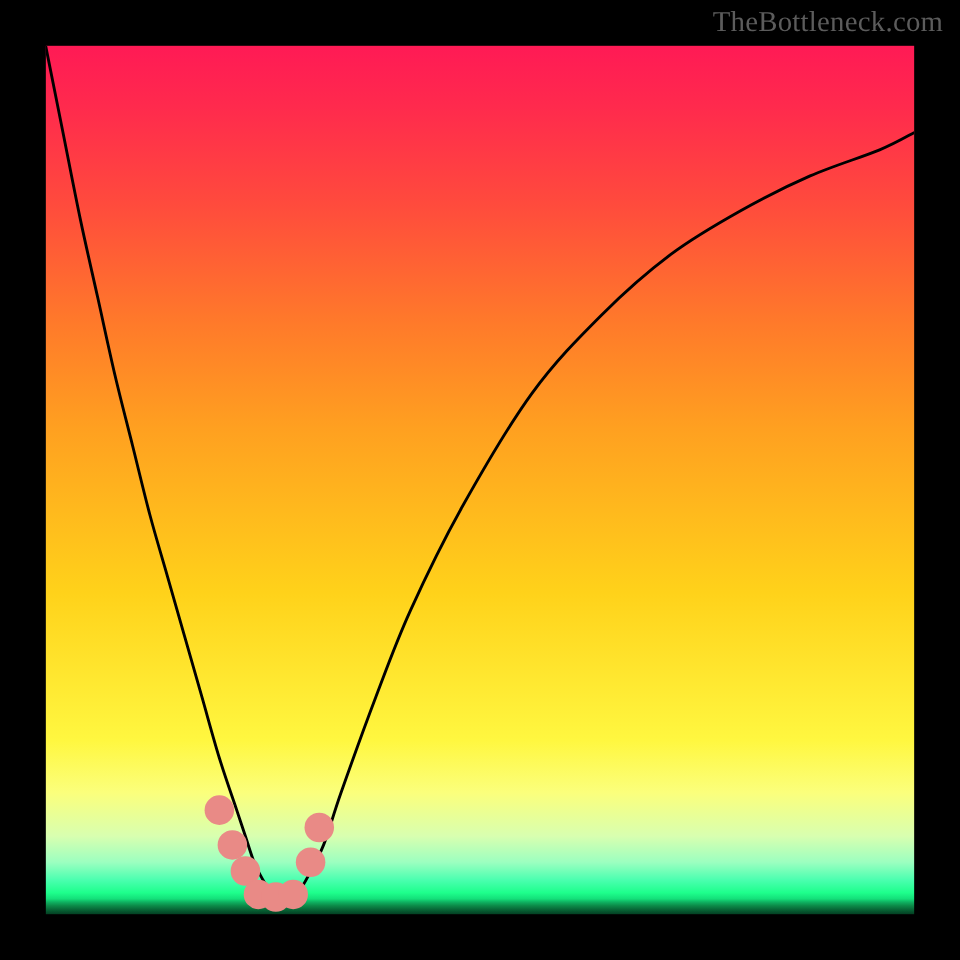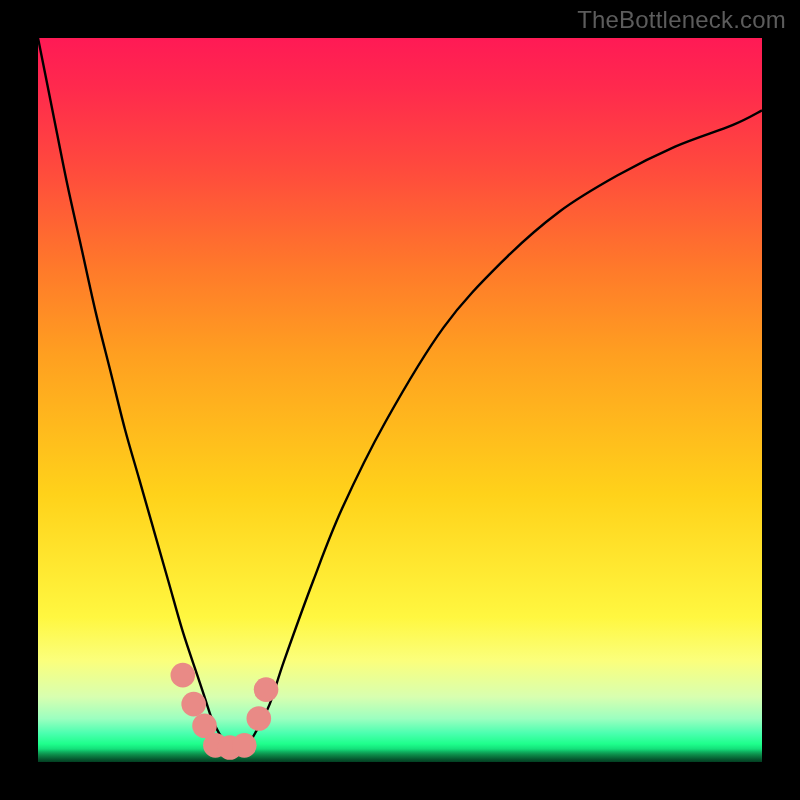--- a/index.html
+++ b/index.html
@@ -11,20 +11,21 @@
     overflow: hidden;
     font-family: Arial, Helvetica, sans-serif;
   }
   .frame {
     position: absolute;
     left: 0;
     top: 0;
     width: 800px;
     height: 800px;
     background: #000;
+    font-family: Liberation Serif, serif;
   }
   .plot-area {
     position: absolute;
     left: 38px;
     top: 38px;
     width: 724px;
     height: 724px;
     overflow: hidden;
   }
   .gradient-bg {

